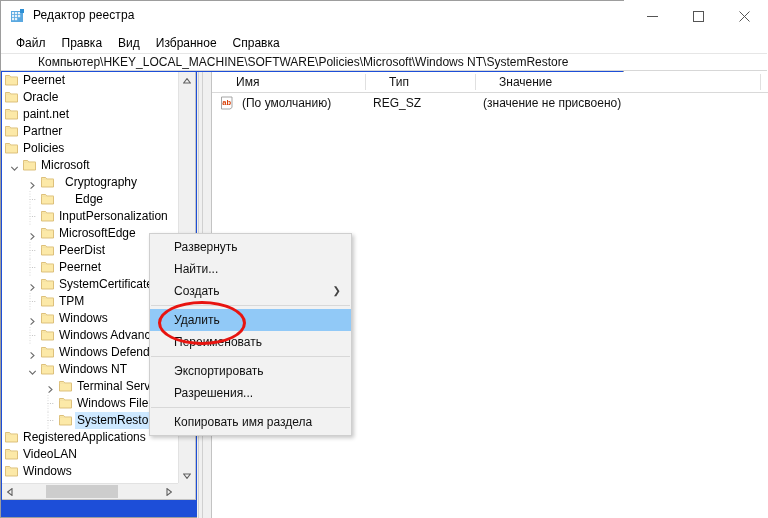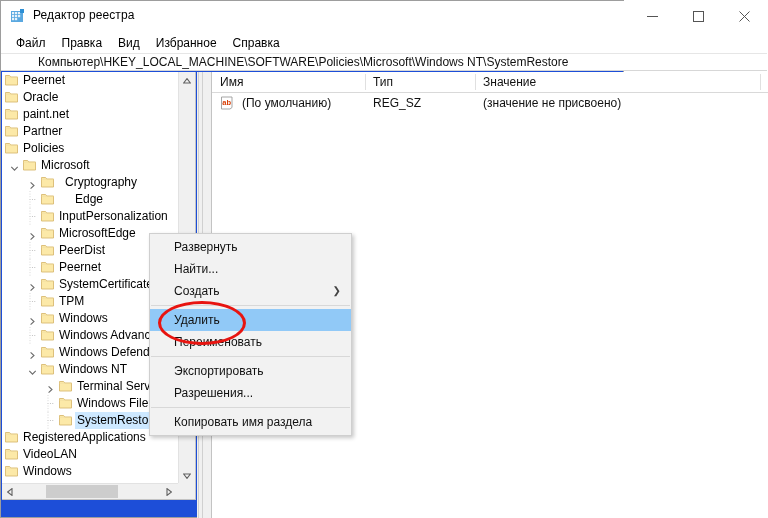--- a/index.html
+++ b/index.html
@@ -62,21 +62,21 @@
   .hsb-btn{position:absolute;top:0;width:16px;height:15px;display:flex;
            align-items:center;justify-content:center;}
   .hsb-left{left:0;} .hsb-right{right:17px;}
   .hsb-thumb{position:absolute;left:44px;top:1px;width:72px;height:13px;background:#cdcdcd;}
   .corner{position:absolute;right:0;bottom:0;width:17px;height:16px;background:#f0f0f0;}
 
   
   .hdr{position:absolute;left:0;top:0;width:556px;height:21px;background:#fff;
        border-bottom:1px solid #d9d9d9;box-sizing:border-box;}
   .hcell{position:absolute;top:0;height:20px;line-height:20px;font-size:12px;color:#111;
-         padding-left:8px;box-sizing:border-box;}
+         padding-left:24px;box-sizing:border-box;}
   .hsep{position:absolute;top:2px;width:1px;height:16px;background:#e0e0e0;}
   .lrow{position:absolute;left:0;top:21px;width:556px;height:20px;line-height:20px;}
   .lcell{position:absolute;top:0;height:20px;line-height:20px;font-size:12px;color:#111;
          padding-left:8px;box-sizing:border-box;white-space:nowrap;}
   .abicon{position:absolute;left:8px;top:3px;width:14px;height:14px;}
 
   
   .ctxmenu{position:absolute;left:148px;top:232px;width:203px;background:#f2f2f2;
            border:1px solid #cfcfcf;box-shadow:2px 2px 4px rgba(0,0,0,0.22);
            padding:2px 0;box-sizing:border-box;z-index:40;}

